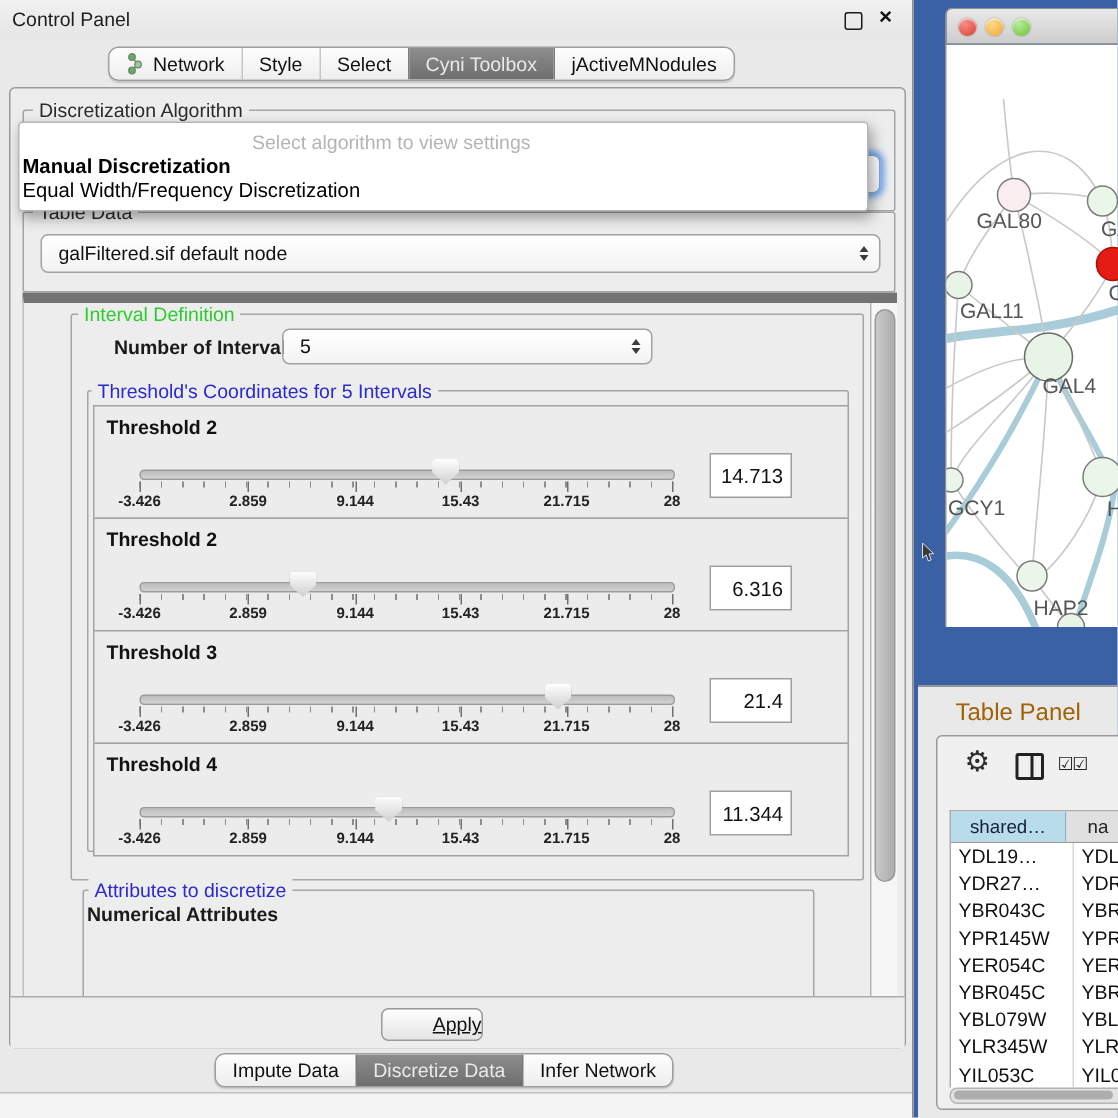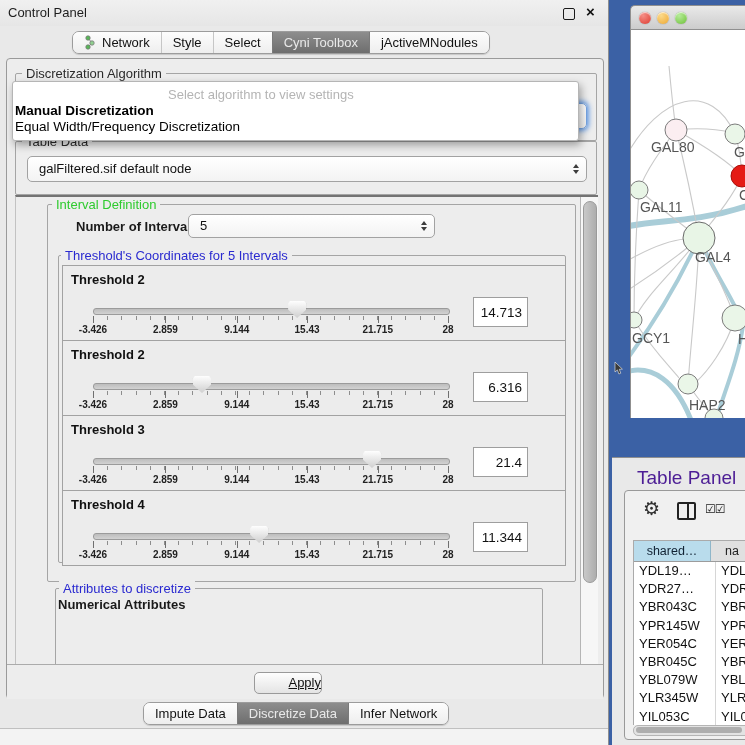--- a/index.html
+++ b/index.html
@@ -37,21 +37,21 @@
   .combo .spin i.u{border-bottom:4px solid #3c3c3c;margin-bottom:2px;}
   .combo .spin i.d{border-top:4px solid #3c3c3c;}
   .combo.focused{box-shadow:0 0 5px 2px rgba(88,149,230,.9);border-color:#76a4e2;}
   
   .popup{position:absolute;left:12px;top:81px;width:565px;height:58px;background:#fff;border:1px solid #b5b5b5;
        border-radius:3px;box-shadow:2px 4px 9px rgba(0,0,0,.35);z-index:30;}
   .popup .ph{position:absolute;left:155px;top:5px;color:#b4b4b4;font-size:13px;}
   .popup .p1{position:absolute;left:2px;top:21px;font-weight:bold;font-size:13.5px;color:#000;}
   .popup .p2{position:absolute;left:2px;top:37px;font-size:13.5px;color:#000;}
   
-  .viewport{position:absolute;left:8px;top:136px;width:582px;height:469px;border-top:2px solid #737373;border-bottom:1px solid #aaa;
+  .viewport{position:absolute;left:8px;top:136px;width:582px;height:469px;border-top:7px solid #737373;border-bottom:1px solid #aaa;
        border-left:1px solid #c2c2c2;background:#ededed;overflow:hidden;}
   .vsb-track{position:absolute;right:0;top:0;width:17px;height:100%;background:#f6f6f6;border-left:1px solid #b5b5b5;}
   .vsb-thumb{position:absolute;left:2px;top:4px;width:12px;height:380px;border-radius:7px;
        background:linear-gradient(90deg,#c9c9c9,#adadad);border:1px solid #9a9a9a;}
   
   .thr-panel{position:absolute;left:46px;width:502px;height:74px;border:1px solid #a2a2a2;background:#ececec;}
   .thr-label{position:absolute;left:8px;top:6px;font-weight:bold;font-size:13px;color:#111;}
   .track-zone{position:absolute;left:30px;top:0;width:355px;height:74px;}
   .track{position:absolute;left:0;top:42px;width:355px;height:5px;border-radius:3px;
        background:linear-gradient(#bdbdbd,#d2d2d2);border:1px solid #9b9b9b;}
@@ -75,21 +75,21 @@
        font-size:13px;color:#111;text-align:right;line-height:20px;text-decoration:underline;}
   .bottom-strip{position:absolute;left:0;top:728px;width:608px;height:17px;background:#f3f3f3;border-top:1px solid #c0c0c0;}
   
   .nwin{position:absolute;left:630px;top:5px;width:115px;height:413px;}
   .ntitle{position:absolute;left:0;top:0;width:115px;height:25px;background:linear-gradient(#e9e9e9,#cccccc);
        border:1px solid #8f8f8f;border-right:none;border-top-left-radius:5px;box-sizing:border-box;}
   .light{position:absolute;top:6px;width:12px;height:12px;border-radius:50%;box-shadow:inset 0 1px 1px rgba(255,255,255,.7),0 0 1px rgba(0,0,0,.5);}
   .ncanvas{position:absolute;left:0;top:25px;width:115px;height:388px;background:#fff;border-left:1px solid #8f8f8f;box-sizing:border-box;}
   
   .twin{position:absolute;left:612px;top:457px;width:133px;height:288px;background:#e9e9e9;border-top:1px solid #8f8f8f;}
-  .twin .ttl{position:absolute;left:25px;top:9px;font-size:19px;color:#4c1d95;}
+  .twin .ttl{position:absolute;left:25px;top:9px;font-size:16px;color:#a16207;}
   .tinner{position:absolute;left:12px;top:32px;width:133px;height:248px;background:#f0f0f0;border:1px solid #999;border-radius:4px;}
   .gear{position:absolute;left:18px;top:8px;font-size:19px;color:#2e2e2e;line-height:20px;}
   .colicon{position:absolute;left:52px;top:11px;width:15px;height:14px;border:2px solid #222;border-radius:2px;}
   .colicon i{position:absolute;left:50%;top:0;width:2px;height:100%;background:#222;}
   .checks{position:absolute;left:80px;top:11px;font-size:12px;color:#222;letter-spacing:-1px;}
   .tbl{position:absolute;left:8px;top:49px;width:125px;height:184px;background:#fff;border:1px solid #aaa;border-bottom:none;overflow:hidden;}
   .tbl-head{display:flex;height:20px;border-bottom:1px solid #9c9c9c;font-size:12.5px;}
   .th1{width:76px;background:#b9dcec;border-right:1px solid #8fb6c9;text-align:center;line-height:20px;color:#123;}
   .th2{flex:1;background:#e0e0e0;padding-left:14px;line-height:20px;color:#222;}
   .trow{display:flex;height:18.2px;font-size:13px;color:#111;}

